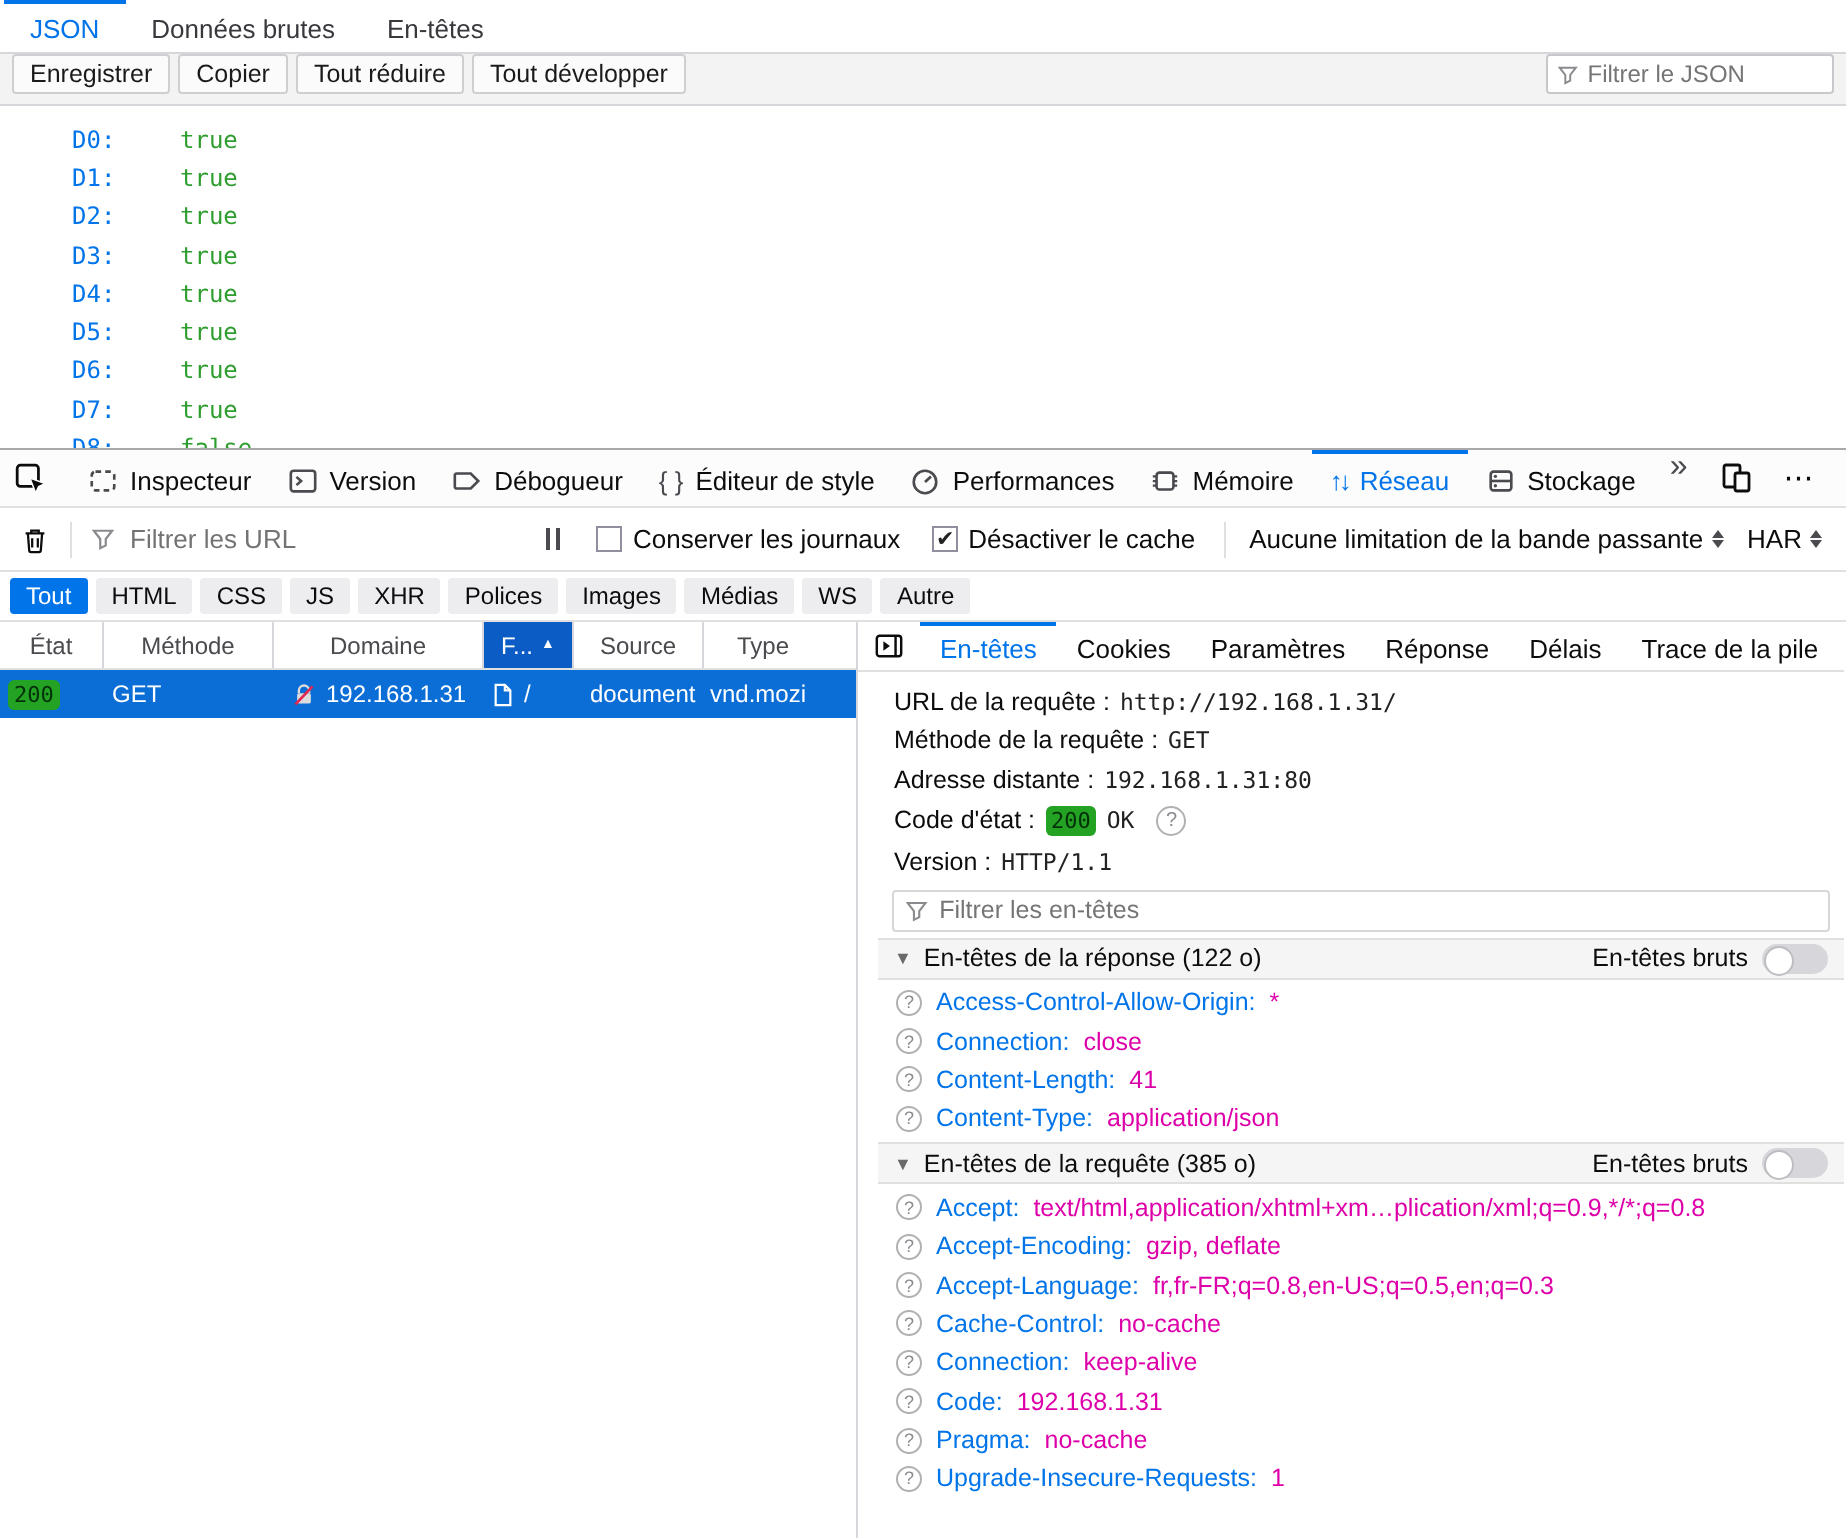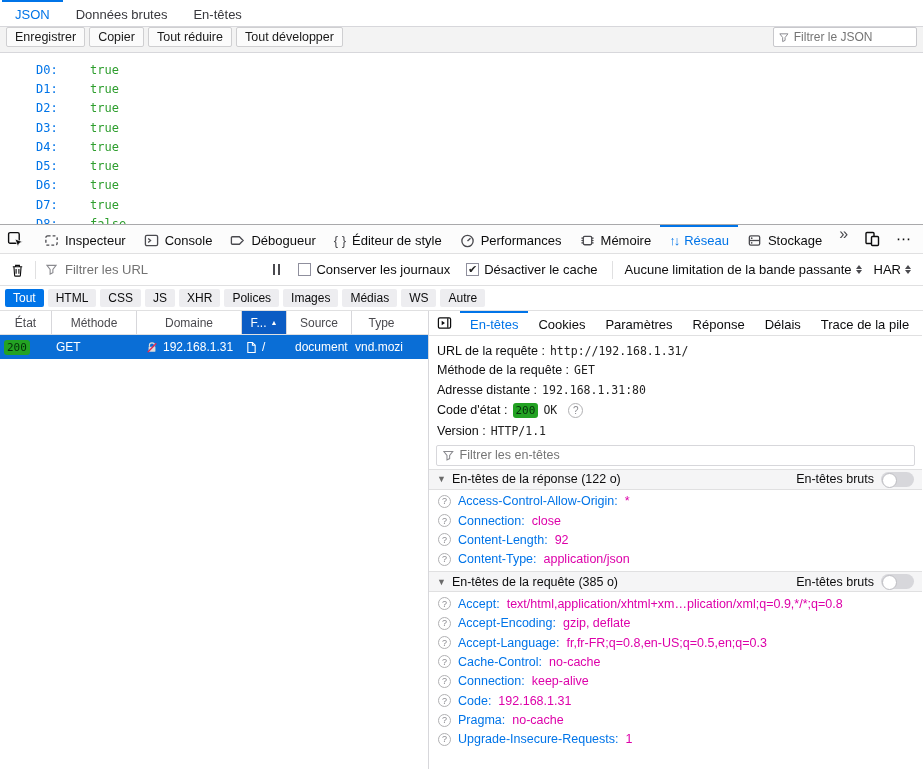--- a/index.html
+++ b/index.html
@@ -72,21 +72,21 @@
   .cell.c6 { justify-content:flex-start; padding-left:3px; }
   .cell { border-right:none; }
   .status-badge { background:#23a223; color:#04300a; font-family:"DejaVu Sans Mono",monospace; font-size:11px; padding:0 3px; border-radius:3px; line-height:15px; }
 
   
   .detail { width:493px; display:flex; flex-direction:column; overflow:hidden; }
   .detail-tabs { height:25px; display:flex; align-items:stretch; border-bottom:1px solid #e0e0e1; background:#fff; }
   .d-tab { display:flex; align-items:center; padding:0 10px; font-size:13px; color:#0c0c0d; border-top:2px solid transparent; white-space:nowrap; }
   .d-tab.sel { color:#0074e8; border-top-color:#0074e8; }
   .sidebar-toggle { display:flex; align-items:center; padding:0 8px; }
-  .detail-body { flex:1; overflow:hidden; }
+  .detail-body { flex:1; overflow:hidden;margin-left:10px; }
   .sumwrap { padding:5px 8px 2px 8px; font-size:12.5px; }
   .sumrow { height:19.5px; display:flex; align-items:center; gap:5px; }
   .sumrow.tall { height:21px; }
   .sumlabel { color:#0c0c0d; }
   .sumval { font-family:"DejaVu Sans Mono","Liberation Mono",monospace; font-size:11.5px; color:#222; }
   .polrow { height:28px; display:flex; align-items:center; gap:5px; }
   .edit-resend { margin-left:auto; font-size:12px; background:#ebebeb; border:1px solid #c8c8cc; padding:5px 11px; border-radius:2px; font-family:"Liberation Sans",sans-serif; color:#0c0c0d; }
   .hfilter { margin:1px 7px 3px 7px; height:21px; border:1px solid #d7d7db; border-radius:2px; background:#fff; display:flex; align-items:center; gap:6px; padding:0 6px; }
   .hfilter input { border:none; outline:none; width:100%; font-size:12.5px; color:#737373; font-family:"Liberation Sans",sans-serif; }
   .hsection { height:21px; background:#f5f5f6; border-top:1px solid #e0e0e1; border-bottom:1px solid #e0e0e1; display:flex; align-items:center; padding:0 8px; font-size:12.5px; color:#0c0c0d; gap:6px; }
@@ -185,21 +185,21 @@
       <svg width="15" height="15" viewBox="0 0 16 16">
           <rect x="2" y="3" width="12" height="10" rx="2" fill="none" stroke="#4a4a4f" stroke-width="1.4" stroke-dasharray="3 2.2"></rect>
         </svg>
       <span>Inspecteur</span>
     </div>
     <div class="dt-tab">
       <svg width="15" height="15" viewBox="0 0 16 16">
           <rect x="1.5" y="2.5" width="13" height="11" rx="1.5" fill="none" stroke="#4a4a4f" stroke-width="1.4"></rect>
           <path d="M4.5 5.8 L7 8 L4.5 10.2" fill="none" stroke="#4a4a4f" stroke-width="1.4"></path>
         </svg>
-      <span>Console</span>
+      <span>Version</span>
     </div>
     <div class="dt-tab">
       <svg width="15" height="15" viewBox="0 0 16 16">
           <path d="M2.5 4 h7.5 l4 4 l-4 4 h-7.5 a1 1 0 0 1 -1-1 v-6 a1 1 0 0 1 1-1 Z" fill="none" stroke="#4a4a4f" stroke-width="1.4"></path>
         </svg>
       <span>Débogueur</span>
     </div>
     <div class="dt-tab">
       <span class="glyph">{ }</span>
       <span>Éditeur de style</span>
@@ -432,21 +432,21 @@
 
             <div class="hrow">
               <span class="qmark">?</span>
               <span class="hname">Connection:</span>
               <span class="hval">close</span>
             </div>
 
             <div class="hrow">
               <span class="qmark">?</span>
               <span class="hname">Content-Length:</span>
-              <span class="hval">92</span>
+              <span class="hval">41</span>
             </div>
 
             <div class="hrow">
               <span class="qmark">?</span>
               <span class="hname">Content-Type:</span>
               <span class="hval">application/json</span>
             </div>
           </div>
 
         <div class="hsection">

